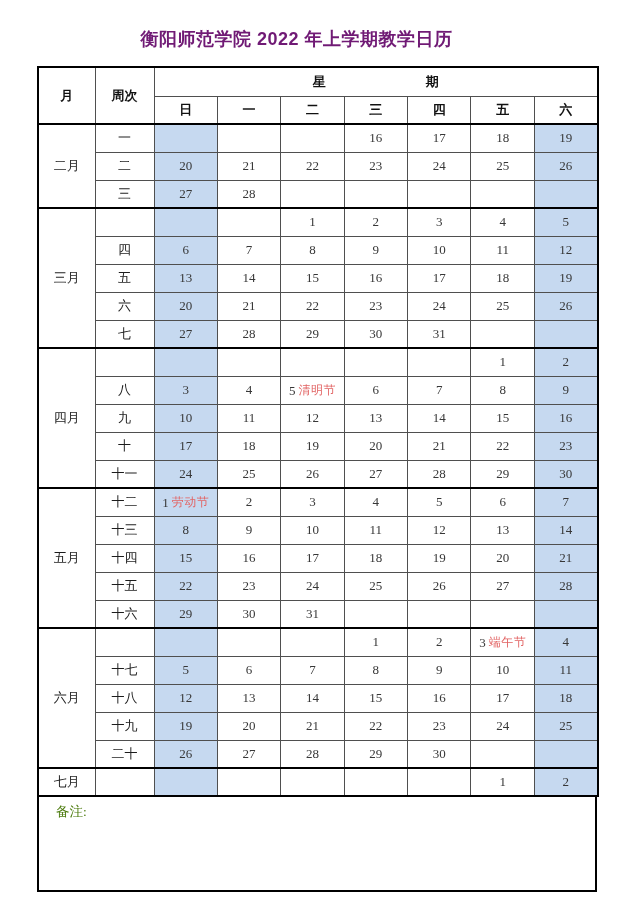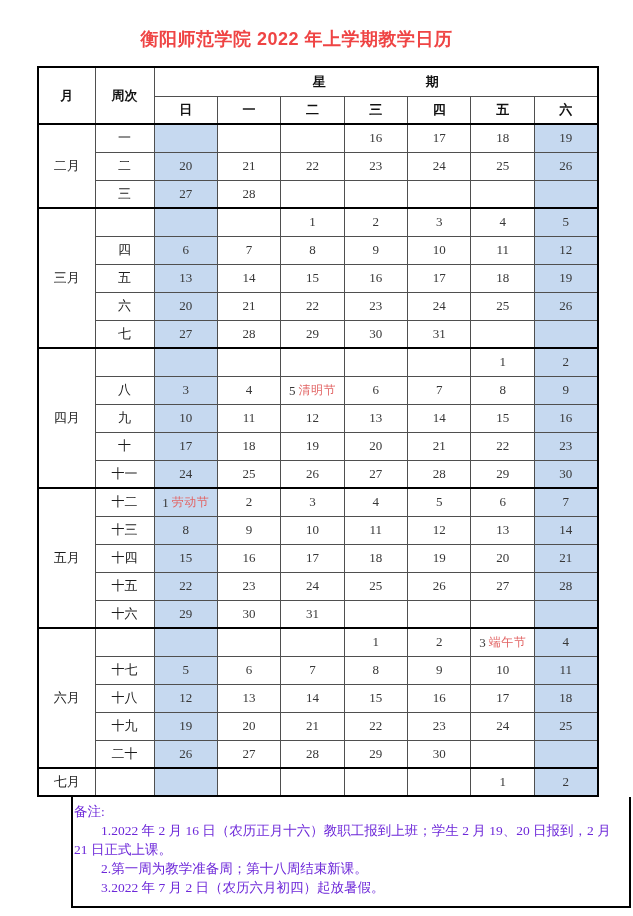--- a/index.html
+++ b/index.html
@@ -6,21 +6,21 @@
   html, body { width: 633px; height: 916px; background: #ffffff; }
   body { position: relative; font-family: "Liberation Serif", serif; }
 
   .page-title {
     position: absolute;
     top: 27px; left: 0; width: 577px;
     text-align: center;
     font-family: "Liberation Sans", sans-serif;
     font-size: 18px;
     font-weight: 600;
-    color: #ef4444;
+    color: #701a75;
     letter-spacing: 0.5px;
     padding-left: 16px;
   }
 
   .frame {
     position: absolute;
     left: 37px; top: 66px;
     width: 560px;
   }
 
@@ -69,25 +69,24 @@
     margin-left: 3px;
     vertical-align: 1px;
     letter-spacing: 0.5px;
   }
 
   .notes {
     border: 2px solid #000;
     border-top: none;
     width: 560px;
     min-height: 95px;
-    padding: 5px 8px 9px 1px;
+    padding: 5px 8px 9px 17px;
     font-size: 13.5px;
     line-height: 19px;
-    color: #6d28d9;
-    margin-left: 34px;
+    color: #4d7c0f;
   }
   .notes-label { text-indent: 0; }
   .note-item   { text-indent: 2em; }
 </style>
 </head>
 <body>
 
 <div class="page-title">衡阳师范学院 2022 年上学期教学日历</div>
 
 <div class="frame">
@@ -378,19 +377,14 @@
           <td class="date-cell"></td>
           <td class="date-cell"></td>
           <td class="date-cell"></td>
           <td class="date-cell">1</td>
           <td class="date-cell weekend">2</td>
         </tr>
       </tbody>
     </table>
   <div class="notes">
     <div class="notes-label">备注:</div>
-    <div id="notes-items">
-        <div class="note-item">1.2022 年 2 月 16 日（农历正月十六）教职工报到上班；学生 2 月 19、20 日报到，2 月 21 日正式上课。</div>
-        <div class="note-item">2.第一周为教学准备周；第十八周结束新课。</div>
-        <div class="note-item">3.2022 年 7 月 2 日（农历六月初四）起放暑假。</div>
-      </div>
   </div>
 </div>
 
 </body></html>

